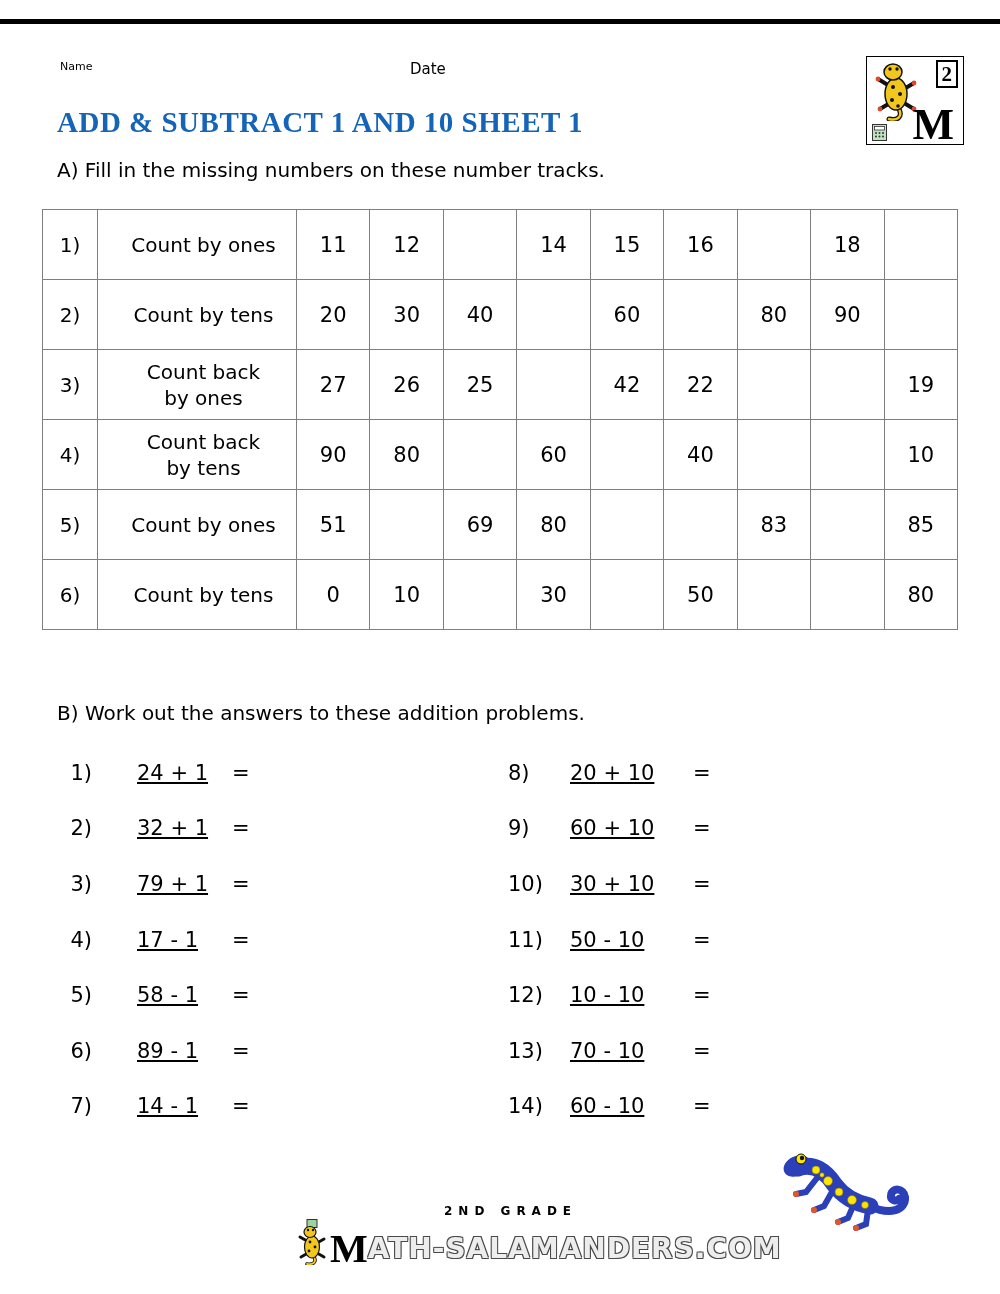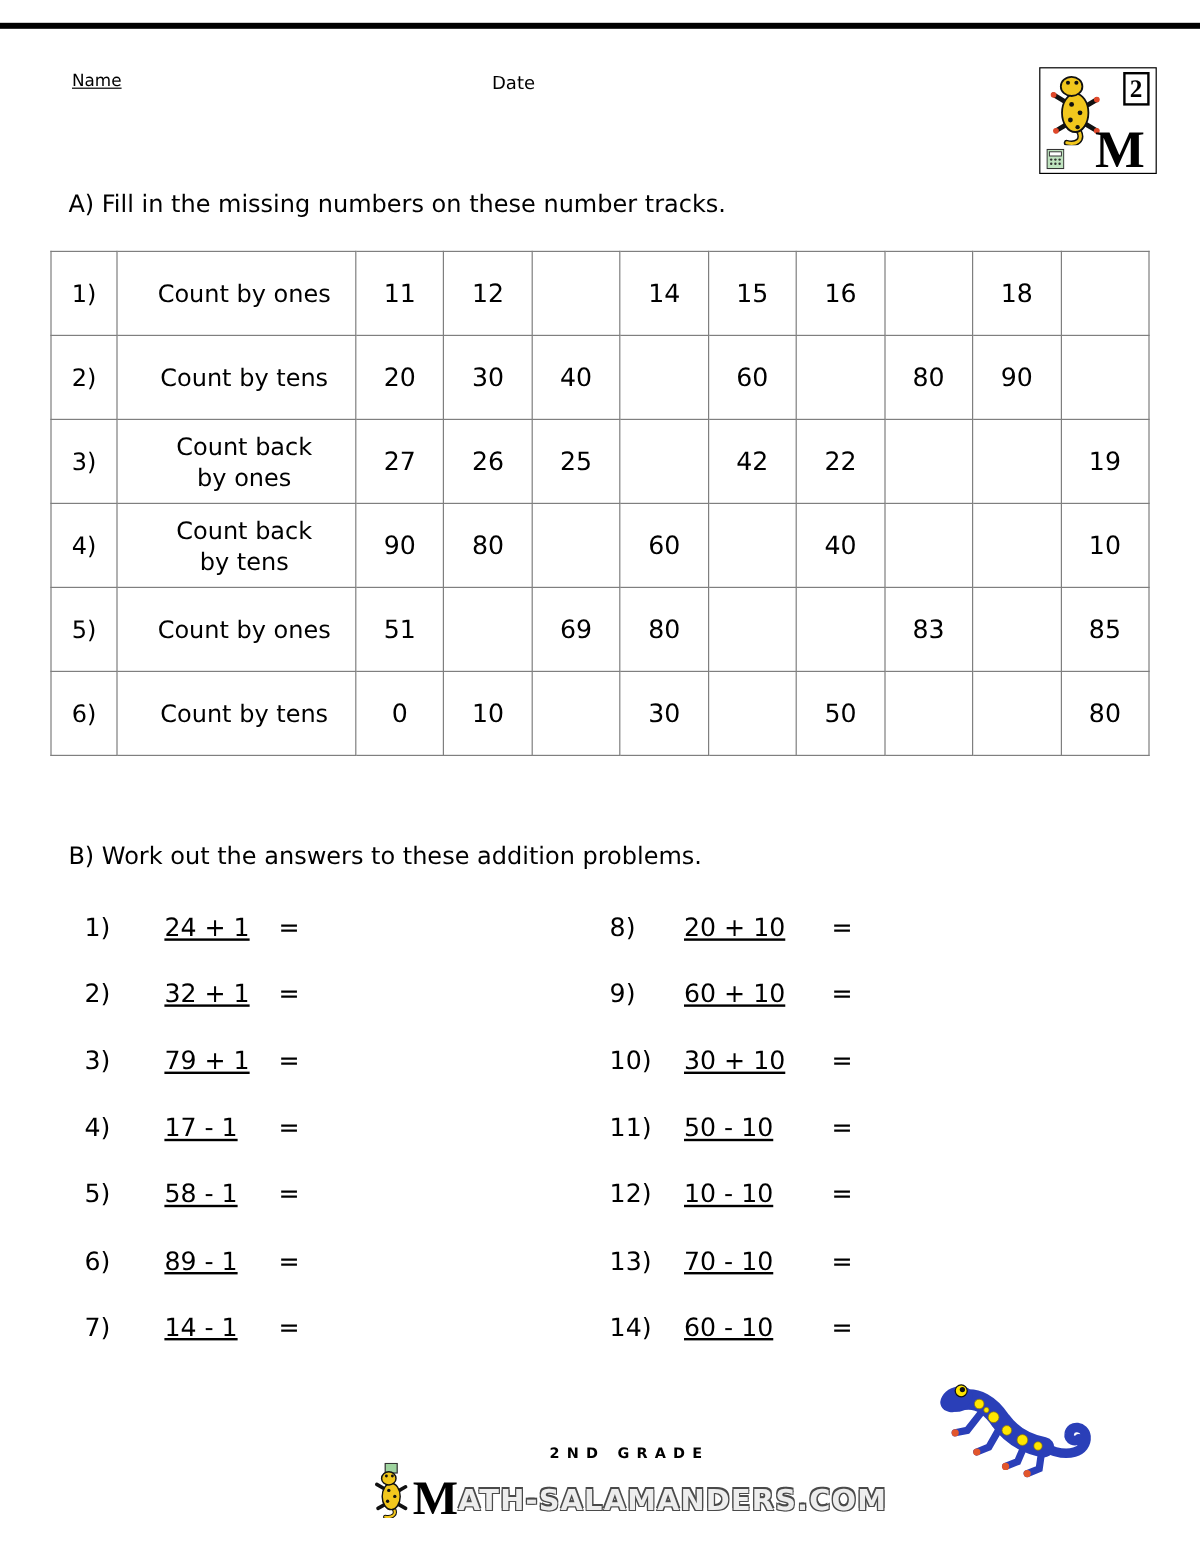--- a/index.html
+++ b/index.html
@@ -14,21 +14,21 @@
     overflow: hidden;
   }
 
   .top-rule {
     position: absolute;
     left: 0; top: 19px;
     width: 1000px; height: 5px;
     background: #000;
   }
 
-  .name-label { position: absolute; left: 60px; top: 60px; font-size: 14px; text-decoration: underline; }
+  .name-label { position: absolute; left: 60px; top: 60px; font-size: 11px; }
   .date-label { position: absolute; left: 410px; top: 60px; font-size: 15px; }
 
   
   .logo-box {
     position: absolute;
     left: 866px; top: 56px;
     width: 98px; height: 89px;
     border: 1px solid #000;
     background: #fff;
   }
@@ -88,34 +88,34 @@
   #probs-left  { left: 60px; }
   #probs-right { left: 508px; }
   .prob-row { display: flex; align-items: center; height: 55.6px; font-size: 21px; }
   #probs-left  .p-num  { width: 32px; text-align: right; }
   #probs-left  .p-expr { margin-left: 45px; width: 95px; text-decoration: underline; }
   #probs-right .p-num  { width: 62px; text-align: left; }
   #probs-right .p-expr { width: 123px; text-decoration: underline; }
   .p-eq { }
 
   
-  .footer-logo { position: absolute; left: 310px; top: 1204px; }
+  .footer-logo { position: absolute; left: 296px; top: 1204px; }
   .grade-label {
     margin-left: 148px;
     font-size: 12px; font-weight: bold;
     letter-spacing: 6px;
   }
   .site-line { display: flex; align-items: flex-end; margin-top: 1px; }
   .footer-gecko { margin-right: 2px; }
   .site-m {
     font-family: "Liberation Serif", serif;
     font-size: 40px; font-weight: bold; line-height: 0.8;
   }
   .site-rest {
-    font-size: 24px; font-weight: bold;
+    font-size: 28px; font-weight: bold;
     text-transform: uppercase;
     letter-spacing: 1px;
     color: #ededed;
     text-shadow: -1px -1px 0 #4a4a4a, 1px -1px 0 #4a4a4a, -1px 1px 0 #4a4a4a, 1px 1px 0 #4a4a4a;
     line-height: 1.15;
   }
 
   .salamander { position: absolute; left: 772px; top: 1148px; }
 </style>
 </head>
@@ -164,20 +164,21 @@
         <circle cx="4" cy="9" r="1"></circle>
           <circle cx="7.5" cy="9" r="1"></circle>
           <circle cx="11" cy="9" r="1"></circle>
         <circle cx="4" cy="12.5" r="1"></circle>
           <circle cx="7.5" cy="12.5" r="1"></circle>
           <circle cx="11" cy="12.5" r="1"></circle>
       </g>
     </svg>
   </div>
 
+  <div class="title">ADD &amp; SUBTRACT 1 AND 10 SHEET 1</div>
 
   <div class="instruction-a">A) Fill in the missing numbers on these number tracks.</div>
 
   <table class="tracks-table">
     <colgroup>
       <col style="width:55px">
         <col style="width:199px">
     </colgroup>
     <tbody id="tracks-body">
         <tr>

